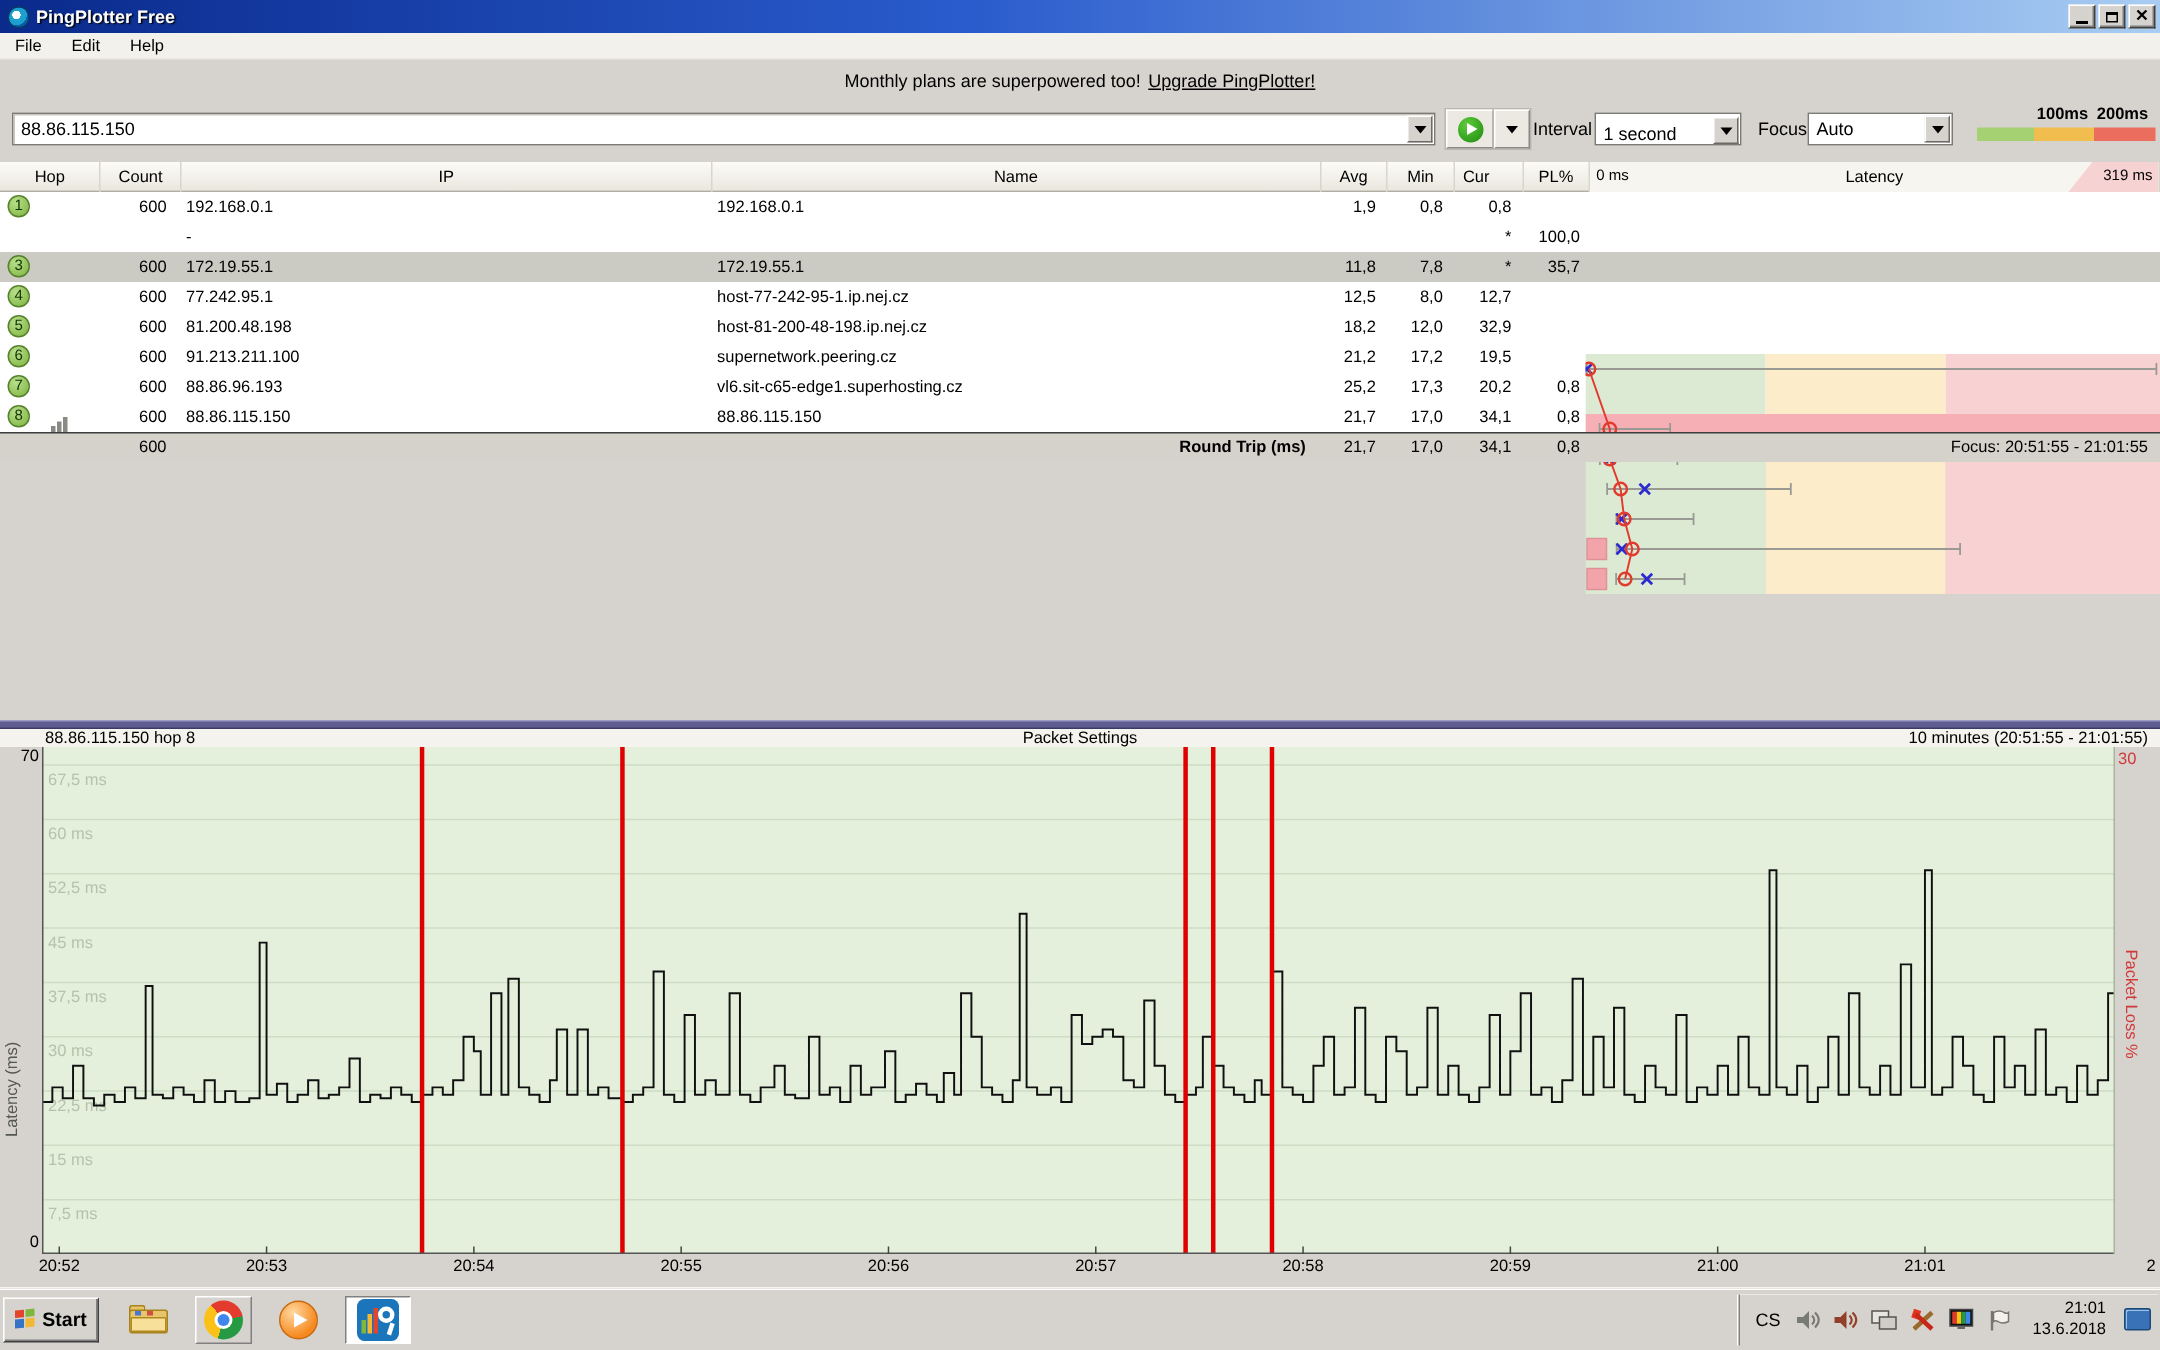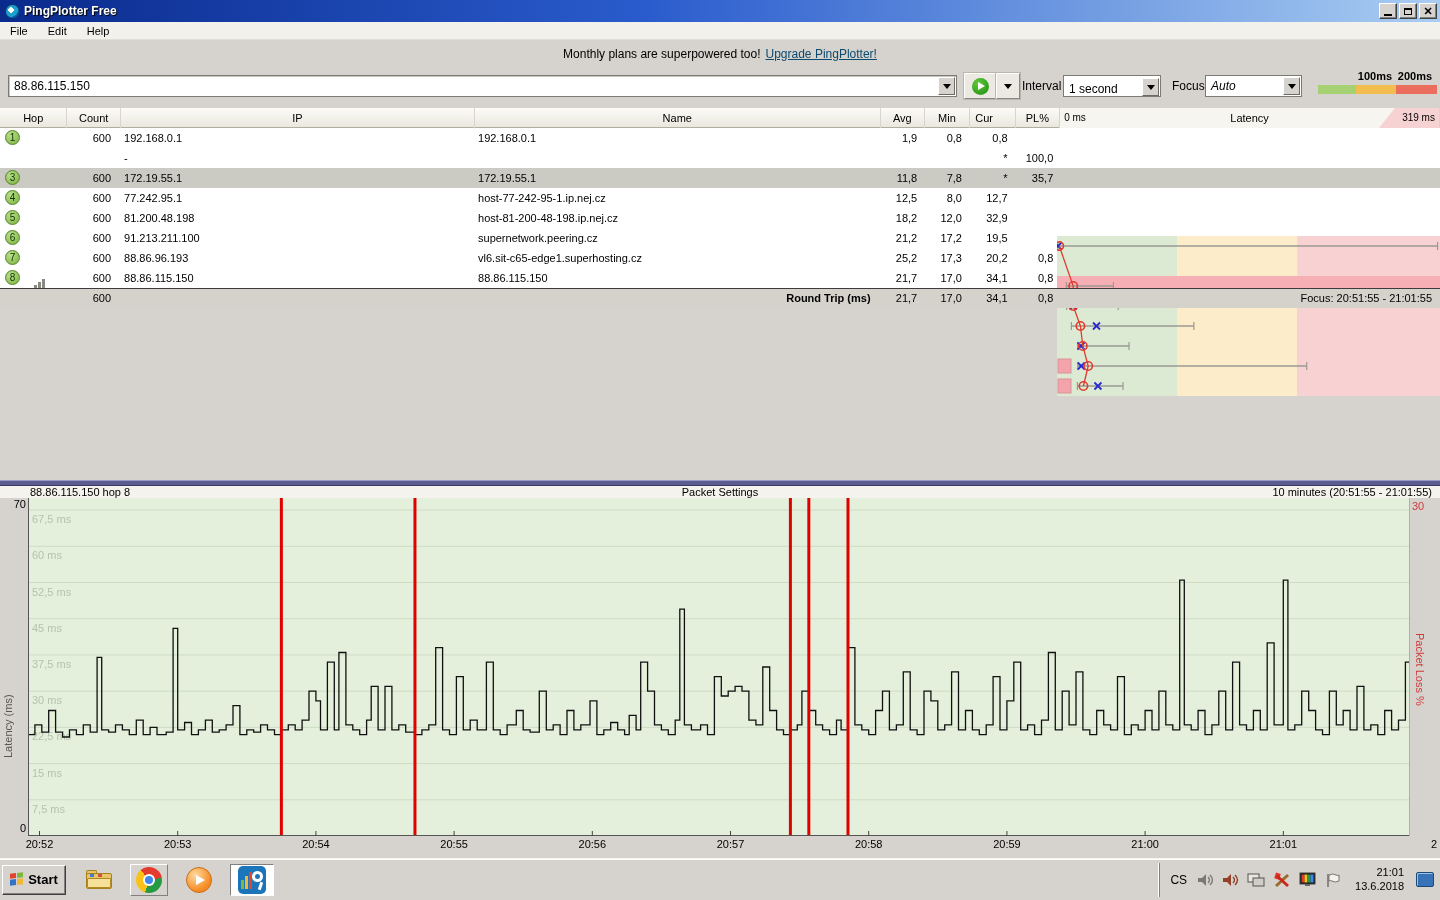--- a/index.html
+++ b/index.html
@@ -24,21 +24,21 @@
   .glyph-close { font-size:11px; line-height:10px; font-weight:bold; }
 
   
   .menubar { position:absolute; left:0; top:22px; width:1440px; height:18px; background:#f2f1ec;
     display:flex; align-items:center; font-size:11px; border-bottom:1px solid #e0ded6;}
   .menu-item { padding:0 10px; height:18px; line-height:18px; color:#000; }
 
   
   .banner { position:absolute; left:0; top:41px; width:1440px; height:25px;
     display:flex; align-items:center; justify-content:center; font-size:12px; color:#000; background:#d6d3ce;}
-  .banner a { color:#0c4a6e; text-decoration:underline; margin-left:5px; }
+  .banner a { color:#000000; text-decoration:underline; margin-left:5px; }
 
   
   .toolbar { position:absolute; left:0; top:66px; width:1440px; height:37px; background:#d6d3ce; }
   .combo { position:absolute; left:8px; top:9px; width:949px; height:22px; background:#fff;
     border:1px solid #7b7b74; box-shadow:inset 1px 1px 0 #c9c6bf; display:flex; align-items:center; }
   .combo .val { flex:1; font-size:12px; padding-left:5px; color:#000; }
   .drop-arrow { width:17px; height:18px; margin-right:1px; background:#d6d3ce; border:1px solid;
     border-color:#fff #6d6a65 #6d6a65 #fff; display:flex; align-items:center; justify-content:center; }
   .tri-down { width:0; height:0; border-left:4px solid transparent; border-right:4px solid transparent; border-top:5px solid #000; }
   .playgroup { position:absolute; left:964px; top:7px; height:26px; display:flex; }
@@ -196,21 +196,21 @@
         </div>
     </div>
     <span class="tb-label" style="left:1022px;">Interval</span>
     <div class="select" style="left:1063px; width:98px;align-items:flex-end;">
       <div class="val">1 second</div>
       <div class="drop-arrow">
           <div class="tri-down"></div>
         </div>
     </div>
     <span class="tb-label" style="left:1172px;">Focus</span>
-    <div class="select" style="left:1205px; width:97px;font-style:italic;">
+    <div class="select" style="left:1205px; width:97px;">
       <div class="val">Auto</div>
       <div class="drop-arrow">
           <div class="tri-down"></div>
         </div>
     </div>
     <div class="legend">
       <div class="legend-labels">
         <span style="position:absolute; left:38px; transform:translateX(-50%) translateX(19px);">100ms</span>
         <span style="position:absolute; left:78px; transform:translateX(-50%) translateX(19px);">200ms</span>
       </div>

